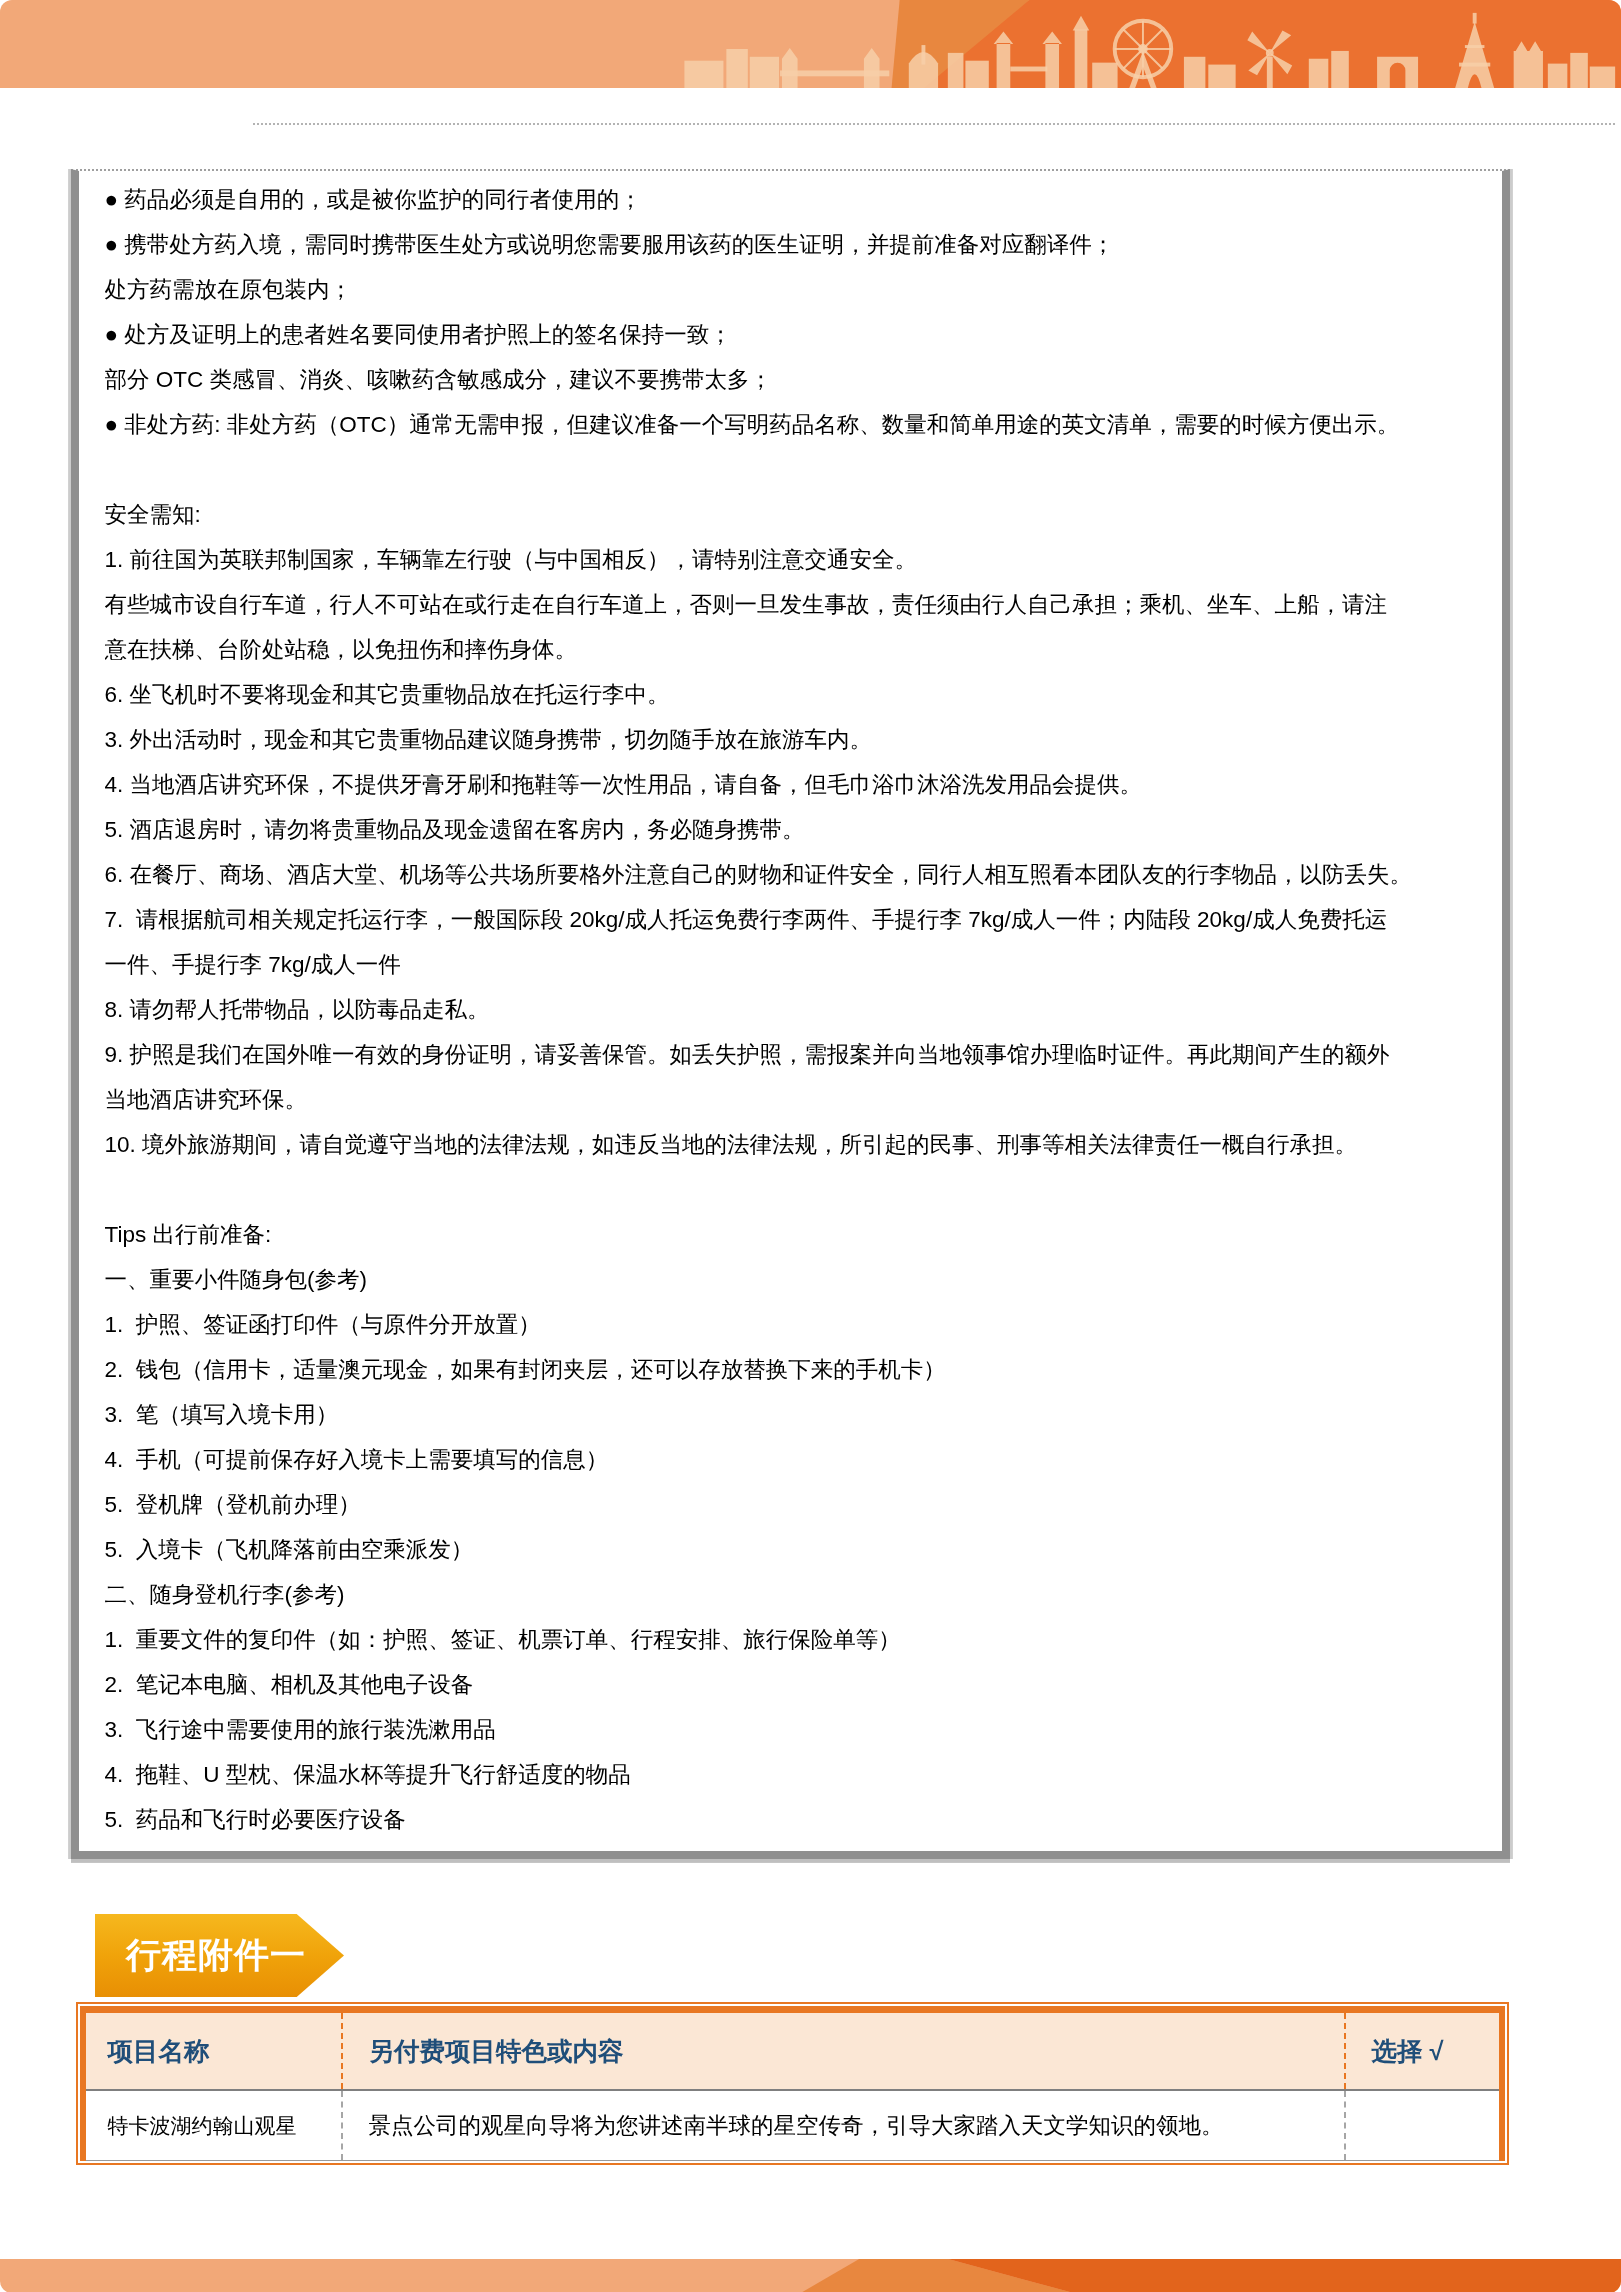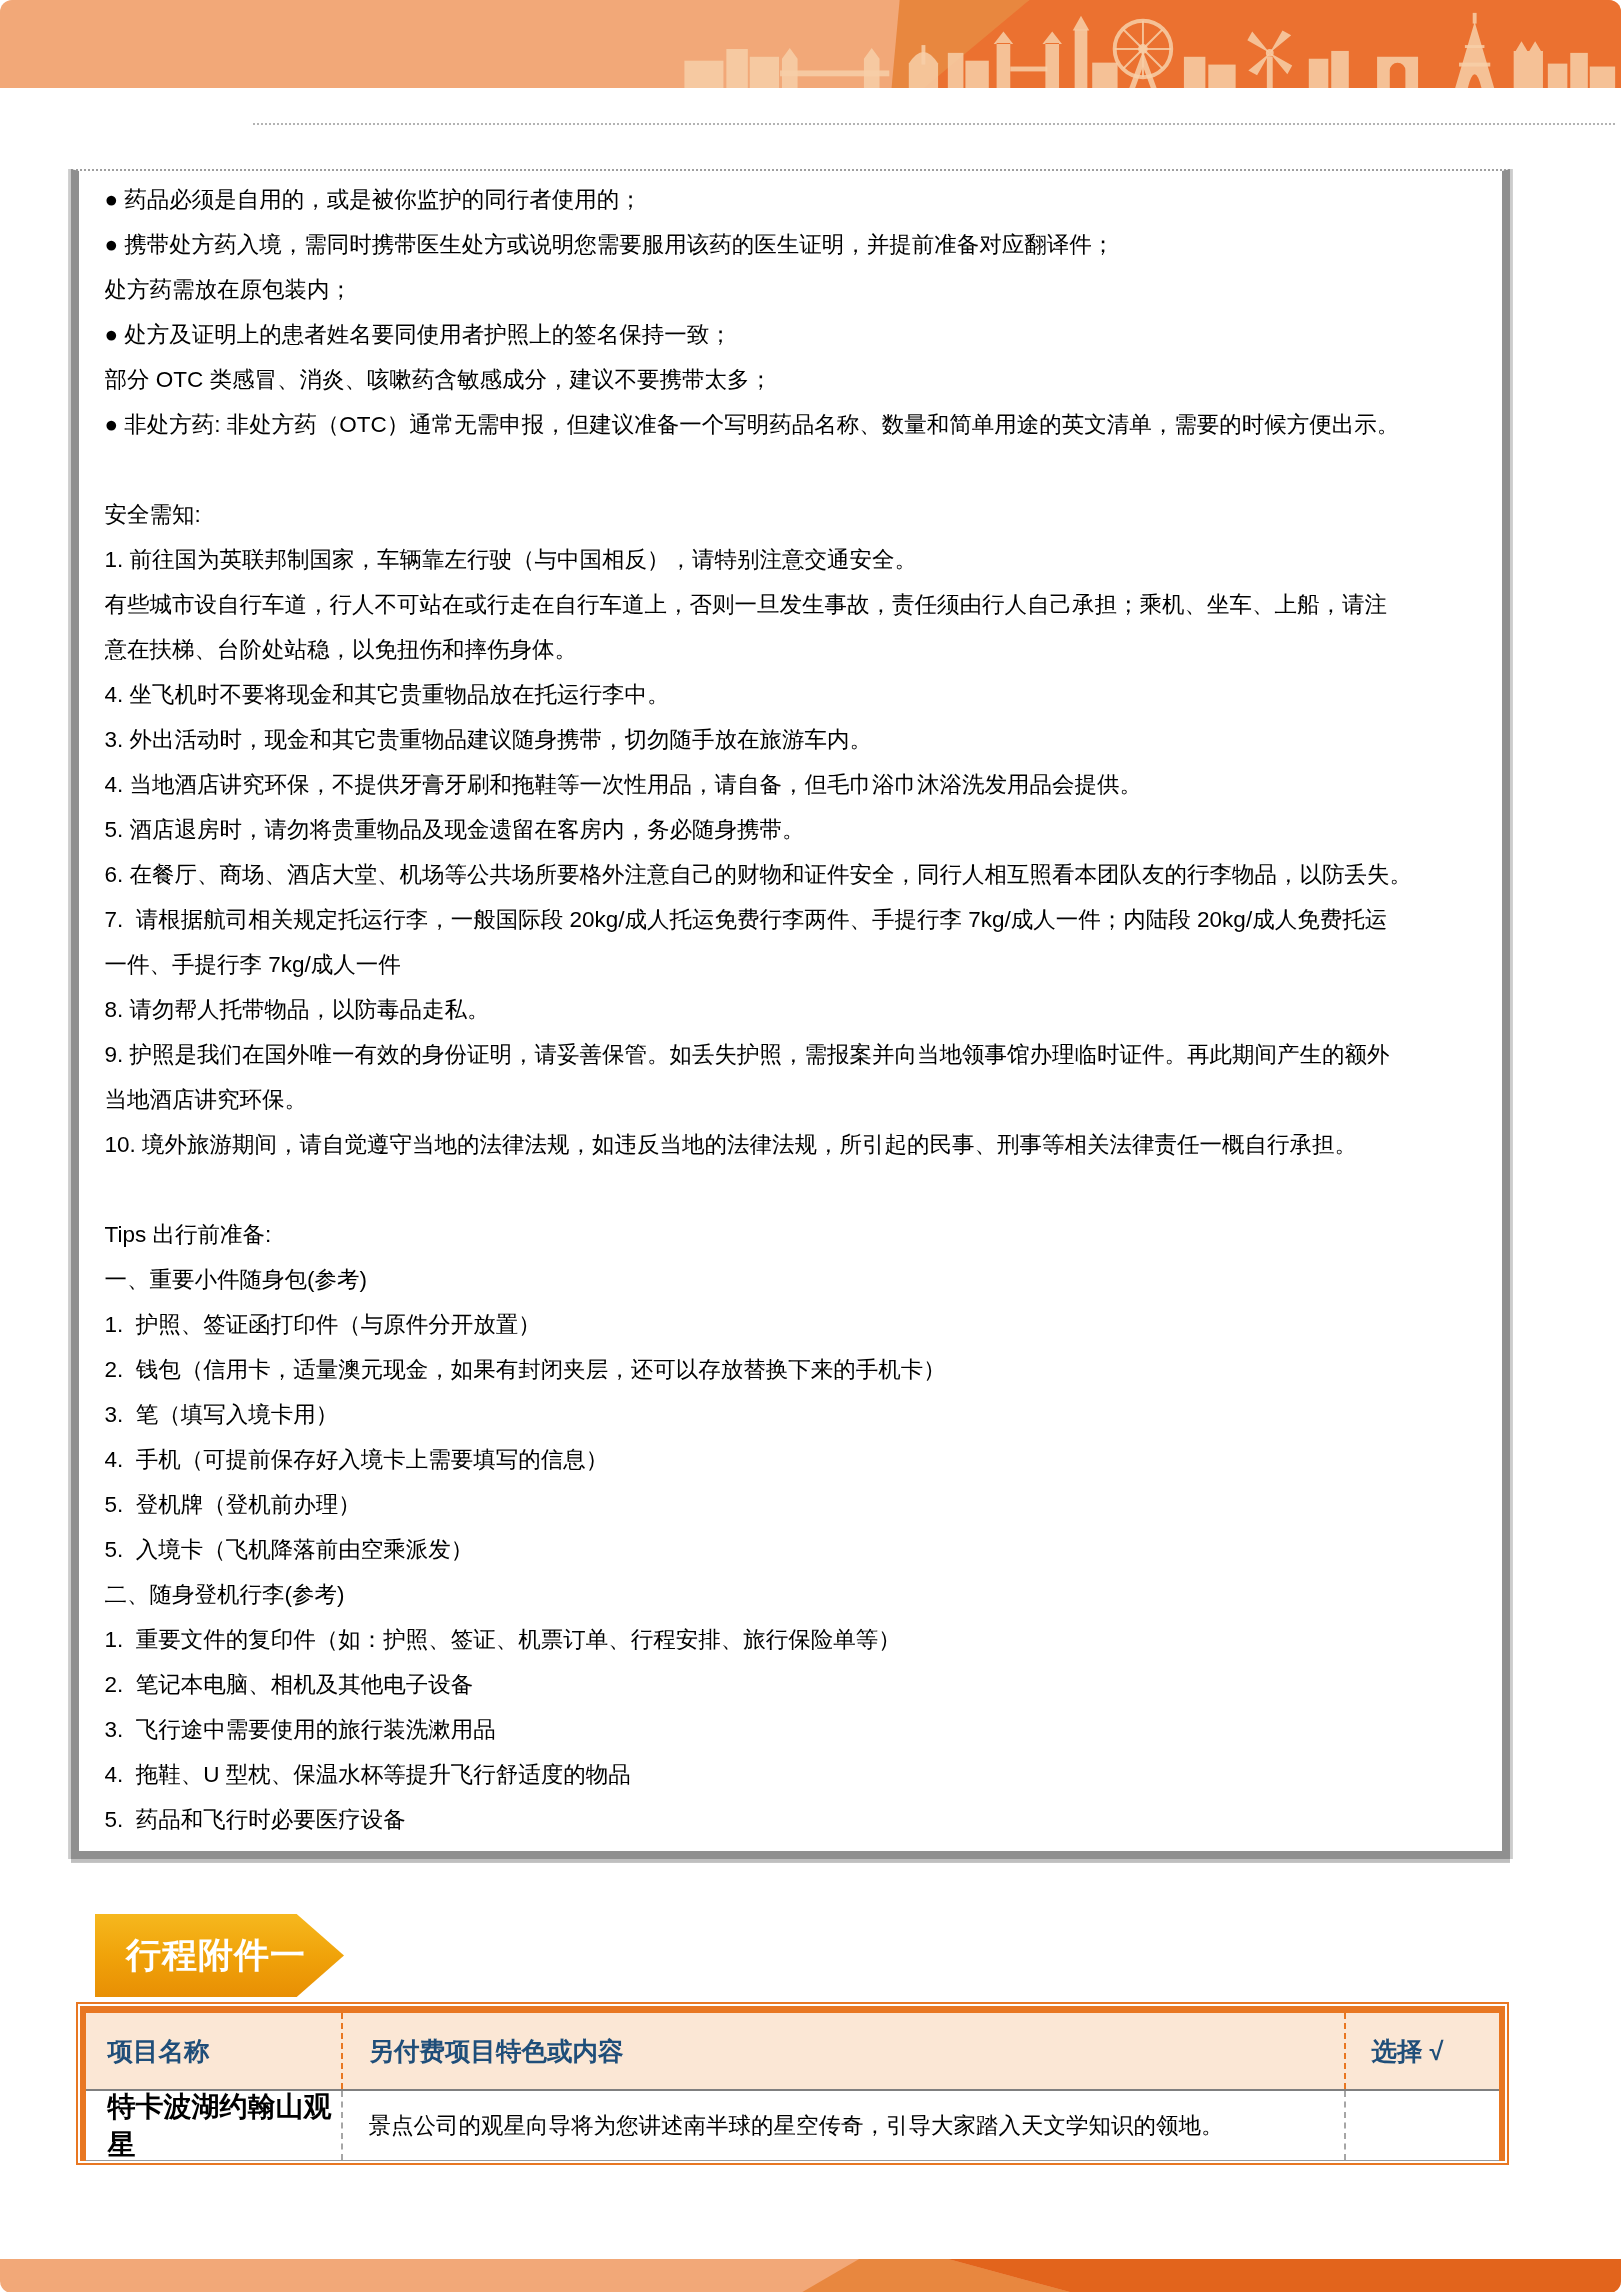--- a/index.html
+++ b/index.html
@@ -51,21 +51,21 @@
   .t-header .cell{display:flex;align-items:center;
     font-size:25.5px;font-weight:bold;color:#1F4E79;box-sizing:border-box;}
   .t-row{display:flex;background:#ffffff;height:69px;
     border-bottom:2px solid #9a9a9a;}
   .t-row .cell{display:flex;align-items:center;box-sizing:border-box;color:#000;}
   .col-name{width:257px;padding-left:21.6px;}
   .col-desc{width:1003px;padding-left:25.5px;}
   .col-choice{width:147px;padding-left:25.5px;}
   .t-header .col-name,.t-header .col-desc{border-right:2px dashed #E87722;}
   .t-row .col-name,.t-row .col-desc{border-right:2px dashed #a6a6a6;}
-  .t-row .cell-name{font-size:28px;font-weight:bold;}
+  .t-row .cell-name{font-size:21px;font-weight:normal;}
   .t-row .cell-desc{font-size:22.5px;}
 
   
   .band-bottom{top:2259px;height:33px;background:#F2A878;}
   .fband-mid{position:absolute;inset:0;background:#E8873F;
     clip-path:polygon(53% 0,58.5% 0,66% 100%,49.5% 100%);}
   .fband-dark{position:absolute;inset:0;background:#E2641C;
     clip-path:polygon(58.5% 0,100% 0,100% 100%,66% 100%);}
 </style>
 </head>
@@ -138,21 +138,21 @@
         <div class="notice-line"></div>
 
         <div class="notice-line">安全需知:</div>
 
         <div class="notice-line">1. 前往国为英联邦制国家，车辆靠左行驶（与中国相反），请特别注意交通安全。</div>
 
         <div class="notice-line">有些城市设自行车道，行人不可站在或行走在自行车道上，否则一旦发生事故，责任须由行人自己承担；乘机、坐车、上船，请注</div>
 
         <div class="notice-line">意在扶梯、台阶处站稳，以免扭伤和摔伤身体。</div>
 
-        <div class="notice-line">4. 坐飞机时不要将现金和其它贵重物品放在托运行李中。</div>
+        <div class="notice-line">6. 坐飞机时不要将现金和其它贵重物品放在托运行李中。</div>
 
         <div class="notice-line">3. 外出活动时，现金和其它贵重物品建议随身携带，切勿随手放在旅游车内。</div>
 
         <div class="notice-line">4. 当地酒店讲究环保，不提供牙膏牙刷和拖鞋等一次性用品，请自备，但毛巾浴巾沐浴洗发用品会提供。</div>
 
         <div class="notice-line">5. 酒店退房时，请勿将贵重物品及现金遗留在客房内，务必随身携带。</div>
 
         <div class="notice-line">6. 在餐厅、商场、酒店大堂、机场等公共场所要格外注意自己的财物和证件安全，同行人相互照看本团队友的行李物品，以防丢失。</div>
 
         <div class="notice-line">7.  请根据航司相关规定托运行李，一般国际段 20kg/成人托运免费行李两件、手提行李 7kg/成人一件；内陆段 20kg/成人免费托运</div>

